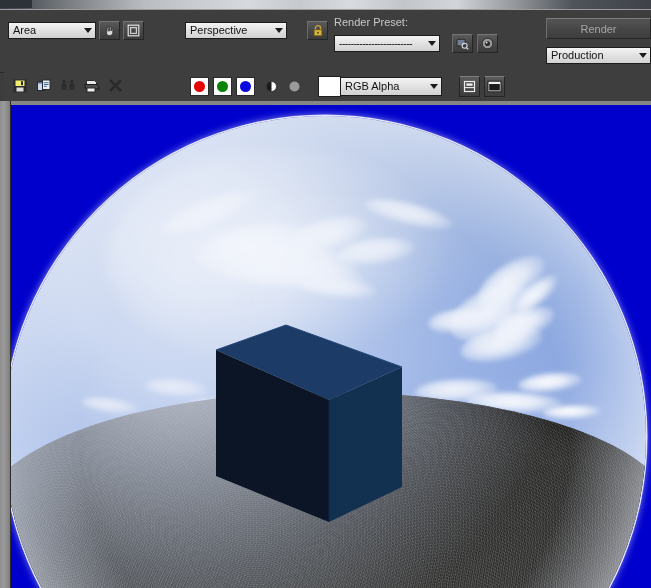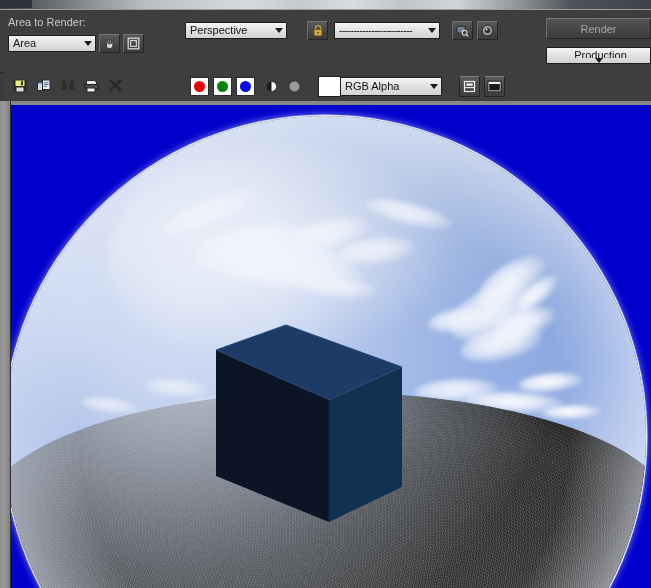--- a/index.html
+++ b/index.html
@@ -347,21 +347,20 @@
 
   <div class="desktop-strip">
     <div class="desktop-strip-left"></div>
   </div>
 
   <div class="win-frame"></div>
 
   <div class="top-panel">
 
     <div class="panel-group" style="left:8px; top:6px;">
-      <div class="lbl">Area to Render:</div>
       <div style="display:flex; align-items:center; gap:3px; margin-top:5px;">
         <div class="combo" style="width:88px;">
           <span class="combo-text">Area</span>
           <span class="combo-arrow">
               <i></i>
             </span>
         </div>
         <div class="sqbtn">
           <svg width="13" height="13" viewBox="0 0 13 13">
             <path d="M3.5 7.5V4.2a.8.8 0 011.6 0v2.6M5.1 6.6V3.2a.8.8 0 011.6 0v3.4M6.7 6.6V3.6a.8.8 0 011.6 0v3.3M8.3 6.9V5a.8.8 0 011.5 0v3.4c0 2-1.4 3.2-3.1 3.2-1.8 0-3.2-1-3.2-2.6V7.6" fill="#d9d9d9" stroke="#1c1c1c" stroke-width=".7" stroke-linejoin="round"></path>
@@ -388,20 +387,21 @@
           <svg width="12" height="13" viewBox="0 0 12 13">
             <path d="M3.4 6V4.3a2.6 2.6 0 015.2 0V6" fill="none" stroke="#caa33a" stroke-width="1.3"></path>
             <rect x="2.1" y="5.7" width="7.8" height="6.1" fill="#d8b243" stroke="#6d560f" stroke-width=".8"></rect>
             <circle cx="6" cy="8.7" r="1" fill="#5d4a0d"></circle>
           </svg>
         </div>
       </div>
     </div>
 
     <div class="panel-group" style="left:334px; top:6px;">
+      <div class="lbl">Render Preset:</div>
       <div style="display:flex; align-items:center; gap:4px; margin-top:5px;">
         <div class="combo" style="width:106px;">
           <span class="combo-text" style="letter-spacing:-0.4px; font-size:10px;">-------------------------</span>
           <span class="combo-arrow">
               <i></i>
             </span>
         </div>
         <div class="sqbtn" style="margin-left:8px;">
           <svg width="13" height="13" viewBox="0 0 13 13">
             <rect x="1" y="2.3" width="8" height="6.6" rx="1" fill="#6f7f98" stroke="#1b1b1b" stroke-width=".8"></rect>
@@ -416,21 +416,21 @@
             <circle cx="5.6" cy="5.5" r=".9" fill="#efefef"></circle>
           </svg>
         </div>
       </div>
     </div>
 
     <div class="panel-group" style="left:546px; top:8px;">
       <div class="render-btn">
         <span>Render</span>
       </div>
-      <div class="combo" style="width:105px; margin-top:8px;flex-direction:column;">
+      <div class="combo" style="width:105px; margin-top:8px;">
         <span class="combo-text">Production</span>
         <span class="combo-arrow">
             <i></i>
           </span>
       </div>
     </div>
   </div>
 
   <div class="toolbar2">
 

